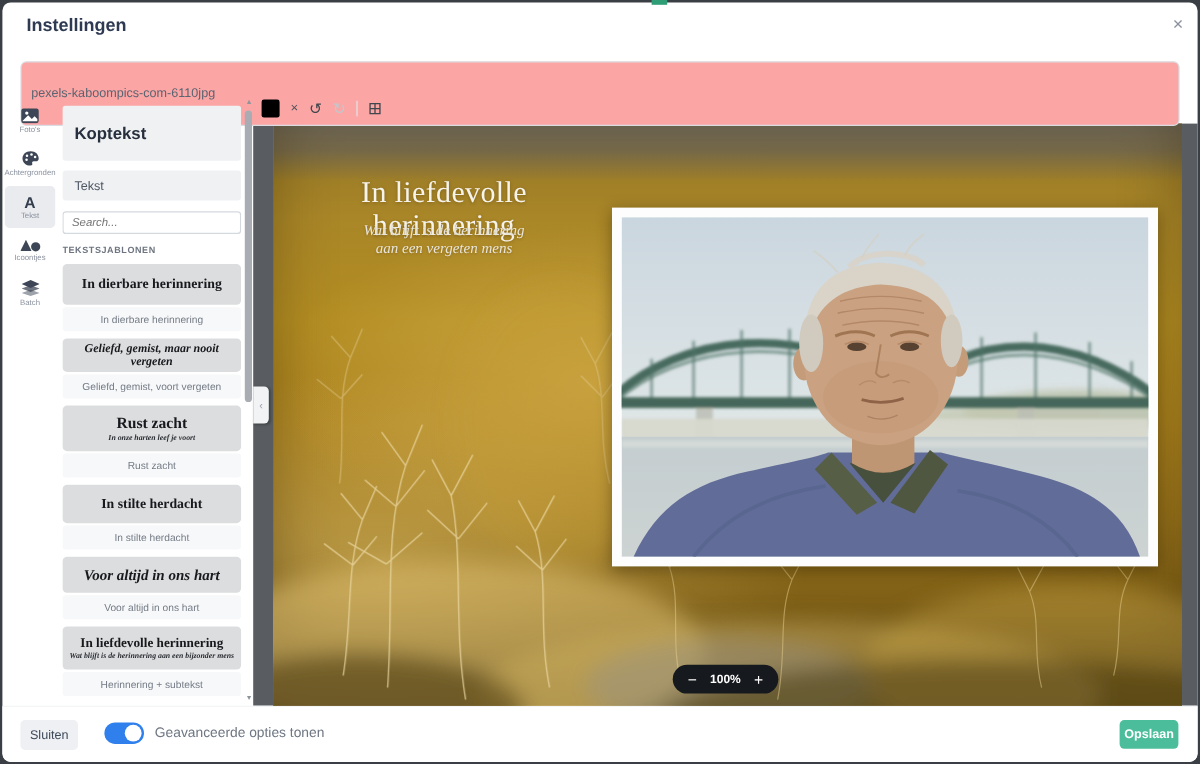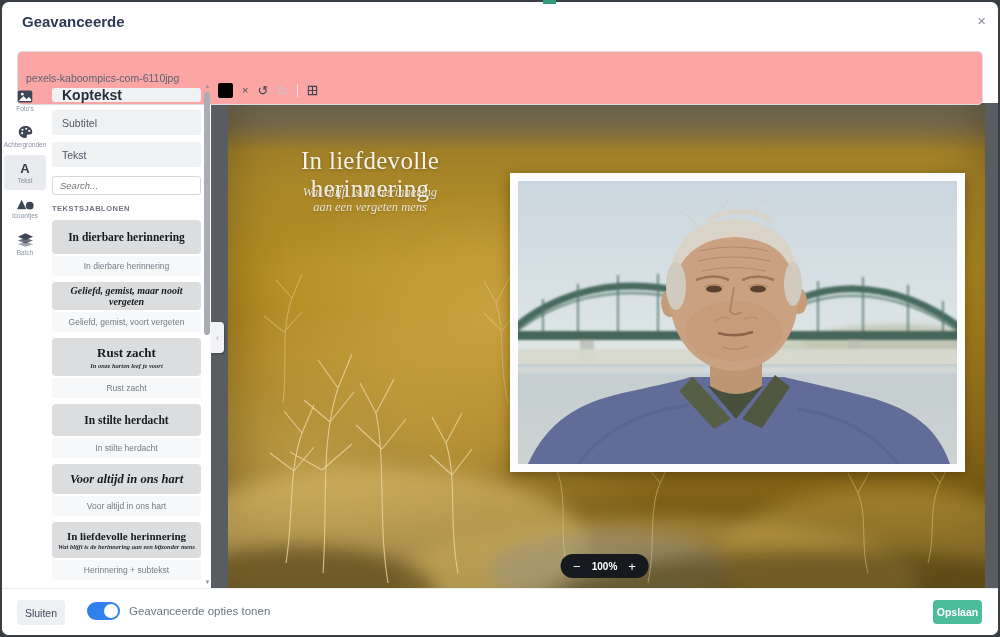--- a/index.html
+++ b/index.html
@@ -21,21 +21,21 @@
   
   .rail{position:absolute;left:4px;top:83px;width:42px;z-index:2;}
   .rail-item{height:35px;display:flex;flex-direction:column;align-items:center;justify-content:center;gap:2px;border-radius:4px;margin-bottom:1px;}
   .rail-item.active{background:#e9ebee;}
   .rail-label{font-size:6.5px;color:#8b92a0;white-space:nowrap;}
   .a-glyph{font-size:13px;font-weight:700;color:#333d4d;line-height:13px;}
 
   
   .panel{position:absolute;left:52px;top:88px;width:149px;height:497px;overflow:hidden;z-index:2;}
   .field-box{background:#f0f1f3;border-radius:3px;display:flex;align-items:center;padding-left:10px;box-sizing:border-box;}
-  .fb-kop{height:14px;font-size:14px;font-weight:700;color:#262f3d;margin-bottom:8px;}
+  .fb-kop{height:46px;font-size:14px;font-weight:700;color:#262f3d;margin-bottom:8px;}
   .fb-sub{height:25px;font-size:10.5px;color:#4f5865;margin-bottom:7px;}
   .fb-tekst{height:25px;font-size:10.5px;color:#4f5865;margin-bottom:9px;}
   .search-box{height:17px;border:1px solid #d4d9de;border-radius:3px;margin-bottom:9px;display:flex;align-items:center;}
   .search-box input{border:none;outline:none;width:100%;font-size:9.5px;color:#5b6470;padding:0 7px;background:transparent;font-family:"Liberation Sans",sans-serif;font-style:italic;}
   .section-label{font-size:7.5px;font-weight:600;letter-spacing:.5px;color:#6e7580;margin-bottom:7px;}
   .tcard{margin-bottom:6px;}
   .tcard-main{background:#dcddde;border-radius:4px;display:flex;flex-direction:column;align-items:center;justify-content:center;
     font-family:"Liberation Serif",serif;color:#17191d;text-align:center;padding:0 4px;box-sizing:border-box;}
   .tcard-caption{background:#f7f8f9;border-radius:3px;height:20px;margin-top:2px;display:flex;align-items:center;justify-content:center;
     font-size:8.5px;color:#747b86;}
@@ -96,21 +96,21 @@
   .toggle-label{position:absolute;left:127px;top:16px;font-size:11.5px;color:#6e7682;}
   .btn-opslaan{position:absolute;right:16px;top:11px;width:49px;height:24px;background:var(--accent-green,#4cbd9a);border-radius:4px;
     display:flex;align-items:center;justify-content:center;font-size:10.5px;font-weight:600;color:#fff;}
 </style>
 </head>
 <body>
 
 <div class="modal-bg"></div>
 <div class="page-fragment"></div>
 
-<div class="hdr-title">Geavanceerde</div>
+<div class="hdr-title">Instellingen</div>
 <div class="hdr-close">×</div>
 
 <input class="file-input" value="pexels-kaboompics-com-6110jpg" style="">
 
 <div class="rail">
   <div class="rail-item">
     <svg viewBox="0 0 20 17" width="16" height="13">
       <rect x="0.5" y="0.5" width="19" height="16" rx="2.5" fill="#3d4656"></rect>
       <circle cx="6.5" cy="5.5" r="1.8" fill="#fff"></circle>
       <path d="M2 14 L8 8 L12 12 L15 9 L18 12 V14.5 H2 Z" fill="#fff"></path>
@@ -143,21 +143,20 @@
       <path d="M10 0 L20 4.5 10 9 0 4.5 Z" fill="#3d4656"></path>
       <path d="M10 6 L20 9.5 10 13.5 0 9.5 Z" fill="#3d4656" opacity=".75"></path>
       <path d="M10 11 L20 14.5 10 18 0 14.5 Z" fill="#3d4656" opacity=".5"></path>
     </svg>
     <span class="rail-label">Batch</span>
   </div>
 </div>
 
 <div class="panel">
   <div class="field-box fb-kop">Koptekst</div>
-  <div class="field-box fb-sub">Subtitel</div>
   <div class="field-box fb-tekst">Tekst</div>
   <div class="search-box">
     <input placeholder="Search..." style="">
   </div>
   <div class="section-label">TEKSTSJABLONEN</div>
 
   <div class="tcard">
     <div class="tcard-main tm-0">In dierbare herinnering</div>
     <div class="tcard-caption">In dierbare herinnering</div>
   </div>

